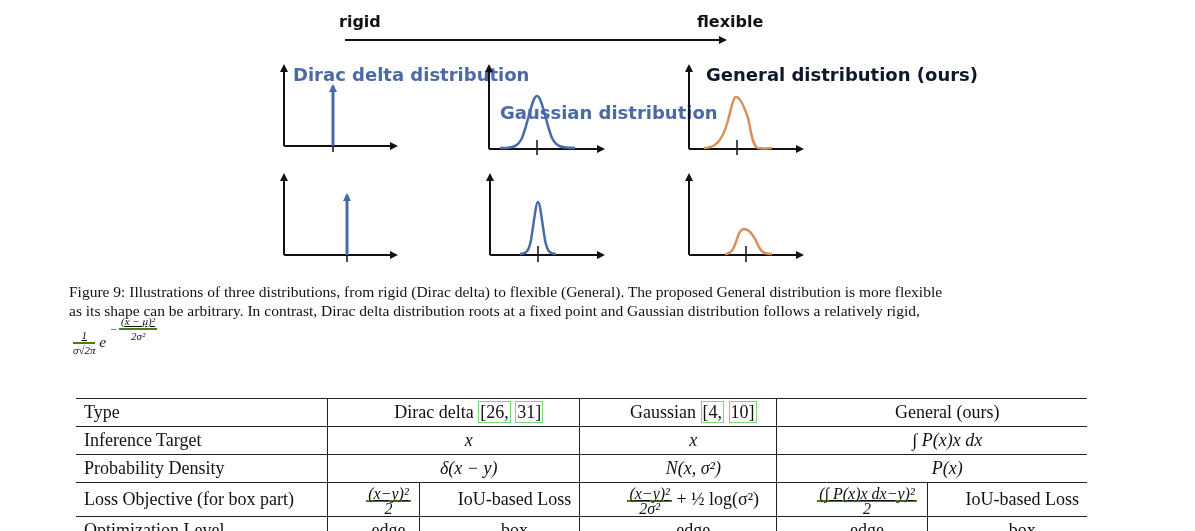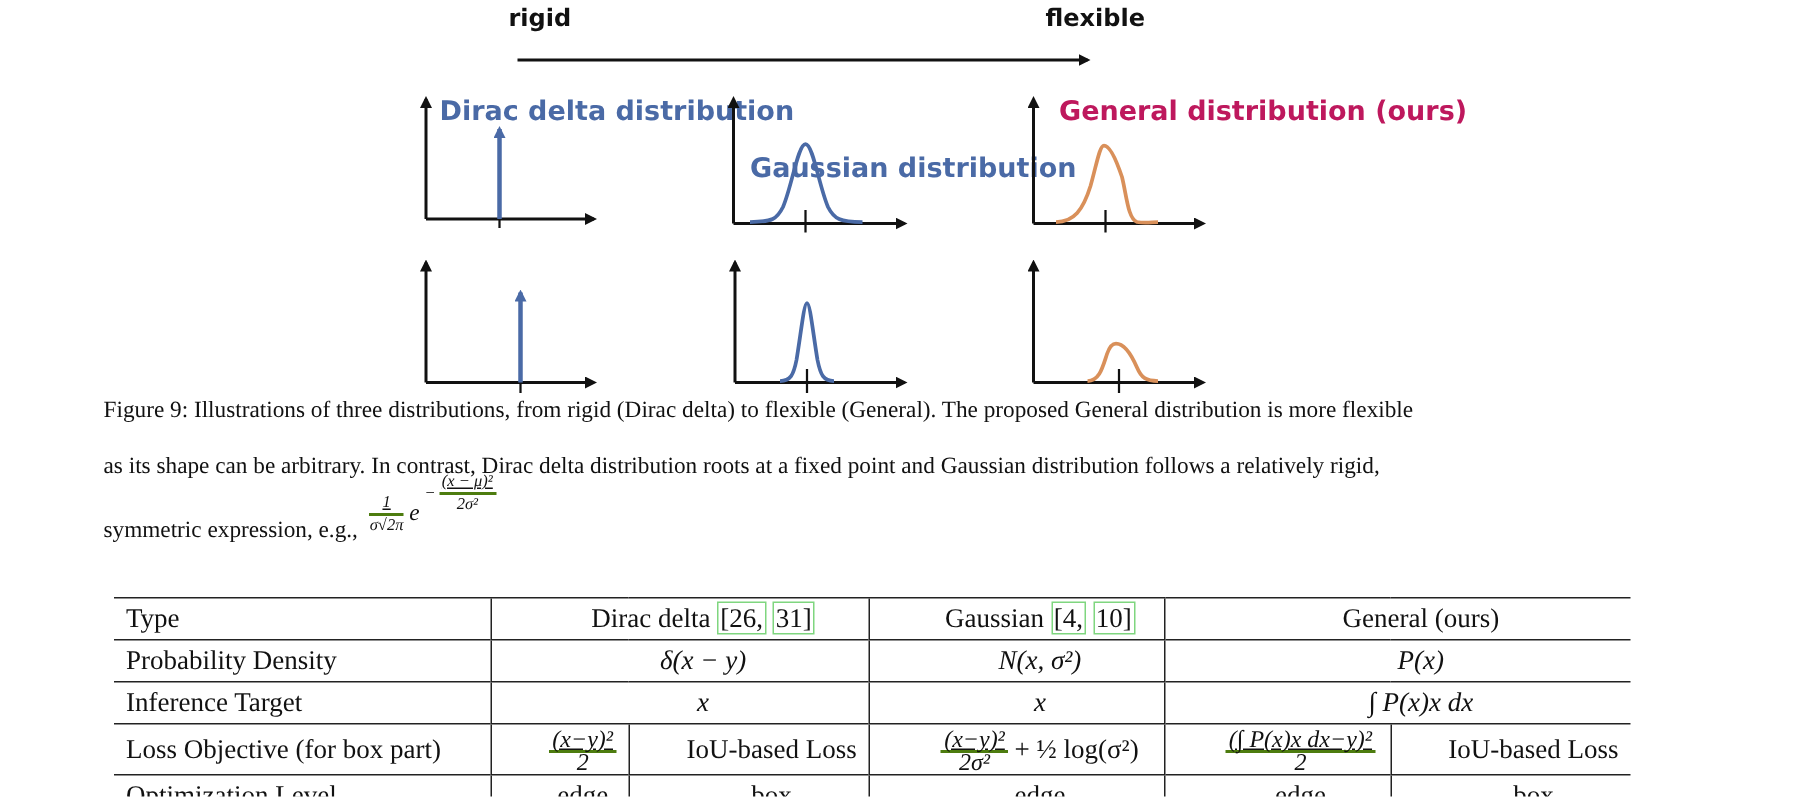--- a/index.html
+++ b/index.html
@@ -1,23 +1,23 @@
 <!DOCTYPE html>
 <html><head>
 <meta charset="utf-8">
 <style>
   html, body { margin: 0; padding: 0; background: #ffffff; }
   body { width: 1195px; height: 531px; position: relative; overflow: hidden; font-family: "Liberation Serif", serif; color: #111; }
 
   
   .fig-label { position: absolute; font-family: "DejaVu Sans", sans-serif; font-weight: bold; }
-  .axis-word { font-size: 16px; color: #111; top: 2px; }
+  .axis-word { font-size: 16px; color: #111; top: 12px; }
   .dist-title { font-size: 18px; top: 64px; }
   .blue { color: #4a6aa6; }
-  .orange { color: #be185d; }
+  .orange { color: #0f172a; }
   svg.figure { position: absolute; left: 0; top: 0; }
 
   
   .caption { position: absolute; left: 69px; font-size: 15.5px; line-height: 20px; white-space: nowrap; }
   .cite { border: 1px solid #7fd67f; padding: 0 1px; }
 
   
   .tbl { position: absolute; left: 76px; top: 398px; width: 1011px; border-collapse: collapse; font-size: 18px; }
   .tbl td { border-top: 1px solid #222; padding: 0 8px; height: 27px; line-height: 27px; white-space: nowrap; }
   .tbl td.c { text-align: center; }
@@ -89,24 +89,23 @@
   </g>
 
   <g>
     <line x1="689" y1="255" x2="689" y2="175" stroke="#111" stroke-width="2" marker-end="url(#ah)"></line>
     <line x1="689" y1="255" x2="802" y2="255" stroke="#111" stroke-width="2" marker-end="url(#ah)"></line>
     <line x1="746" y1="246" x2="746" y2="262" stroke="#111" stroke-width="1.5"></line>
     <path d="M725,254 C733,254 735,245 738,236 C740,230 742,229 744,229 C750,229 755,238 758,245 C761,252 764,254 772,254" fill="none" stroke="#d9905a" stroke-width="2.5"></path>
   </g>
 </svg>
 
-<div class="caption" style="top:264px;">Figure 9: Illustrations of three distributions, from rigid (Dirac delta) to flexible (General). The proposed General distribution is more flexible</div>
+<div class="caption" style="top:282px;">Figure 9: Illustrations of three distributions, from rigid (Dirac delta) to flexible (General). The proposed General distribution is more flexible</div>
 <div class="caption" style="top:301px;">as its shape can be arbitrary.  In contrast, Dirac delta distribution roots at a fixed point and Gaussian distribution follows a relatively rigid,</div>
 <div class="caption" style="top:325px; height:40px;">
-  <span style="position:relative; top:15px;">symmetric expression, e.g.,</span>
   <span style="display:inline-block; position:relative; top:4px; margin-left:4px;">
     <span class="frac" style="font-size:11px;">
       <span class="num">1</span>
       <span class="den">σ√2π</span>
     </span>
     <span class="math">e</span>
     <span style="display:inline-block; vertical-align:top; position:relative; top:-14px; font-size:11px;">
       <span style="vertical-align:middle;">−</span>
       <span class="frac" style="font-size:11px;">
         <span class="num">(x − μ)²</span>
@@ -130,30 +129,30 @@
     <td>Type</td>
     <td class="c vl" colspan="2">
       <span>Dirac delta </span><span class="cite">[26,</span> <span class="cite">31]</span>
     </td>
     <td class="c vl">
       <span>Gaussian </span><span class="cite">[4,</span> <span class="cite">10]</span>
     </td>
     <td class="c vl" colspan="2">General (ours)</td>
   </tr>
   <tr>
+    <td>Inference Target</td>
+    <td class="c vl math" colspan="2">x</td>
+    <td class="c vl math">x</td>
+    <td class="c vl math" colspan="2">∫ P(x)x dx</td>
+  </tr>
+  <tr>
     <td>Probability Density</td>
     <td class="c vl math" colspan="2">δ(x − y)</td>
     <td class="c vl math">N(x, σ²)</td>
     <td class="c vl math" colspan="2">P(x)</td>
-  </tr>
-  <tr>
-    <td>Inference Target</td>
-    <td class="c vl math" colspan="2">x</td>
-    <td class="c vl math">x</td>
-    <td class="c vl math" colspan="2">∫ P(x)x dx</td>
   </tr>
   <tr class="lossrow">
     <td>Loss Objective (for box part)</td>
     <td class="c vl">
       <span class="frac"><span class="num">(x−y)²</span><span class="den">2</span></span>
     </td>
     <td class="c vl">IoU-based Loss</td>
     <td class="c vl">
       <span class="frac"><span class="num">(x−y)²</span><span class="den">2σ²</span></span><span> + ½ log(σ²)</span>
     </td>

